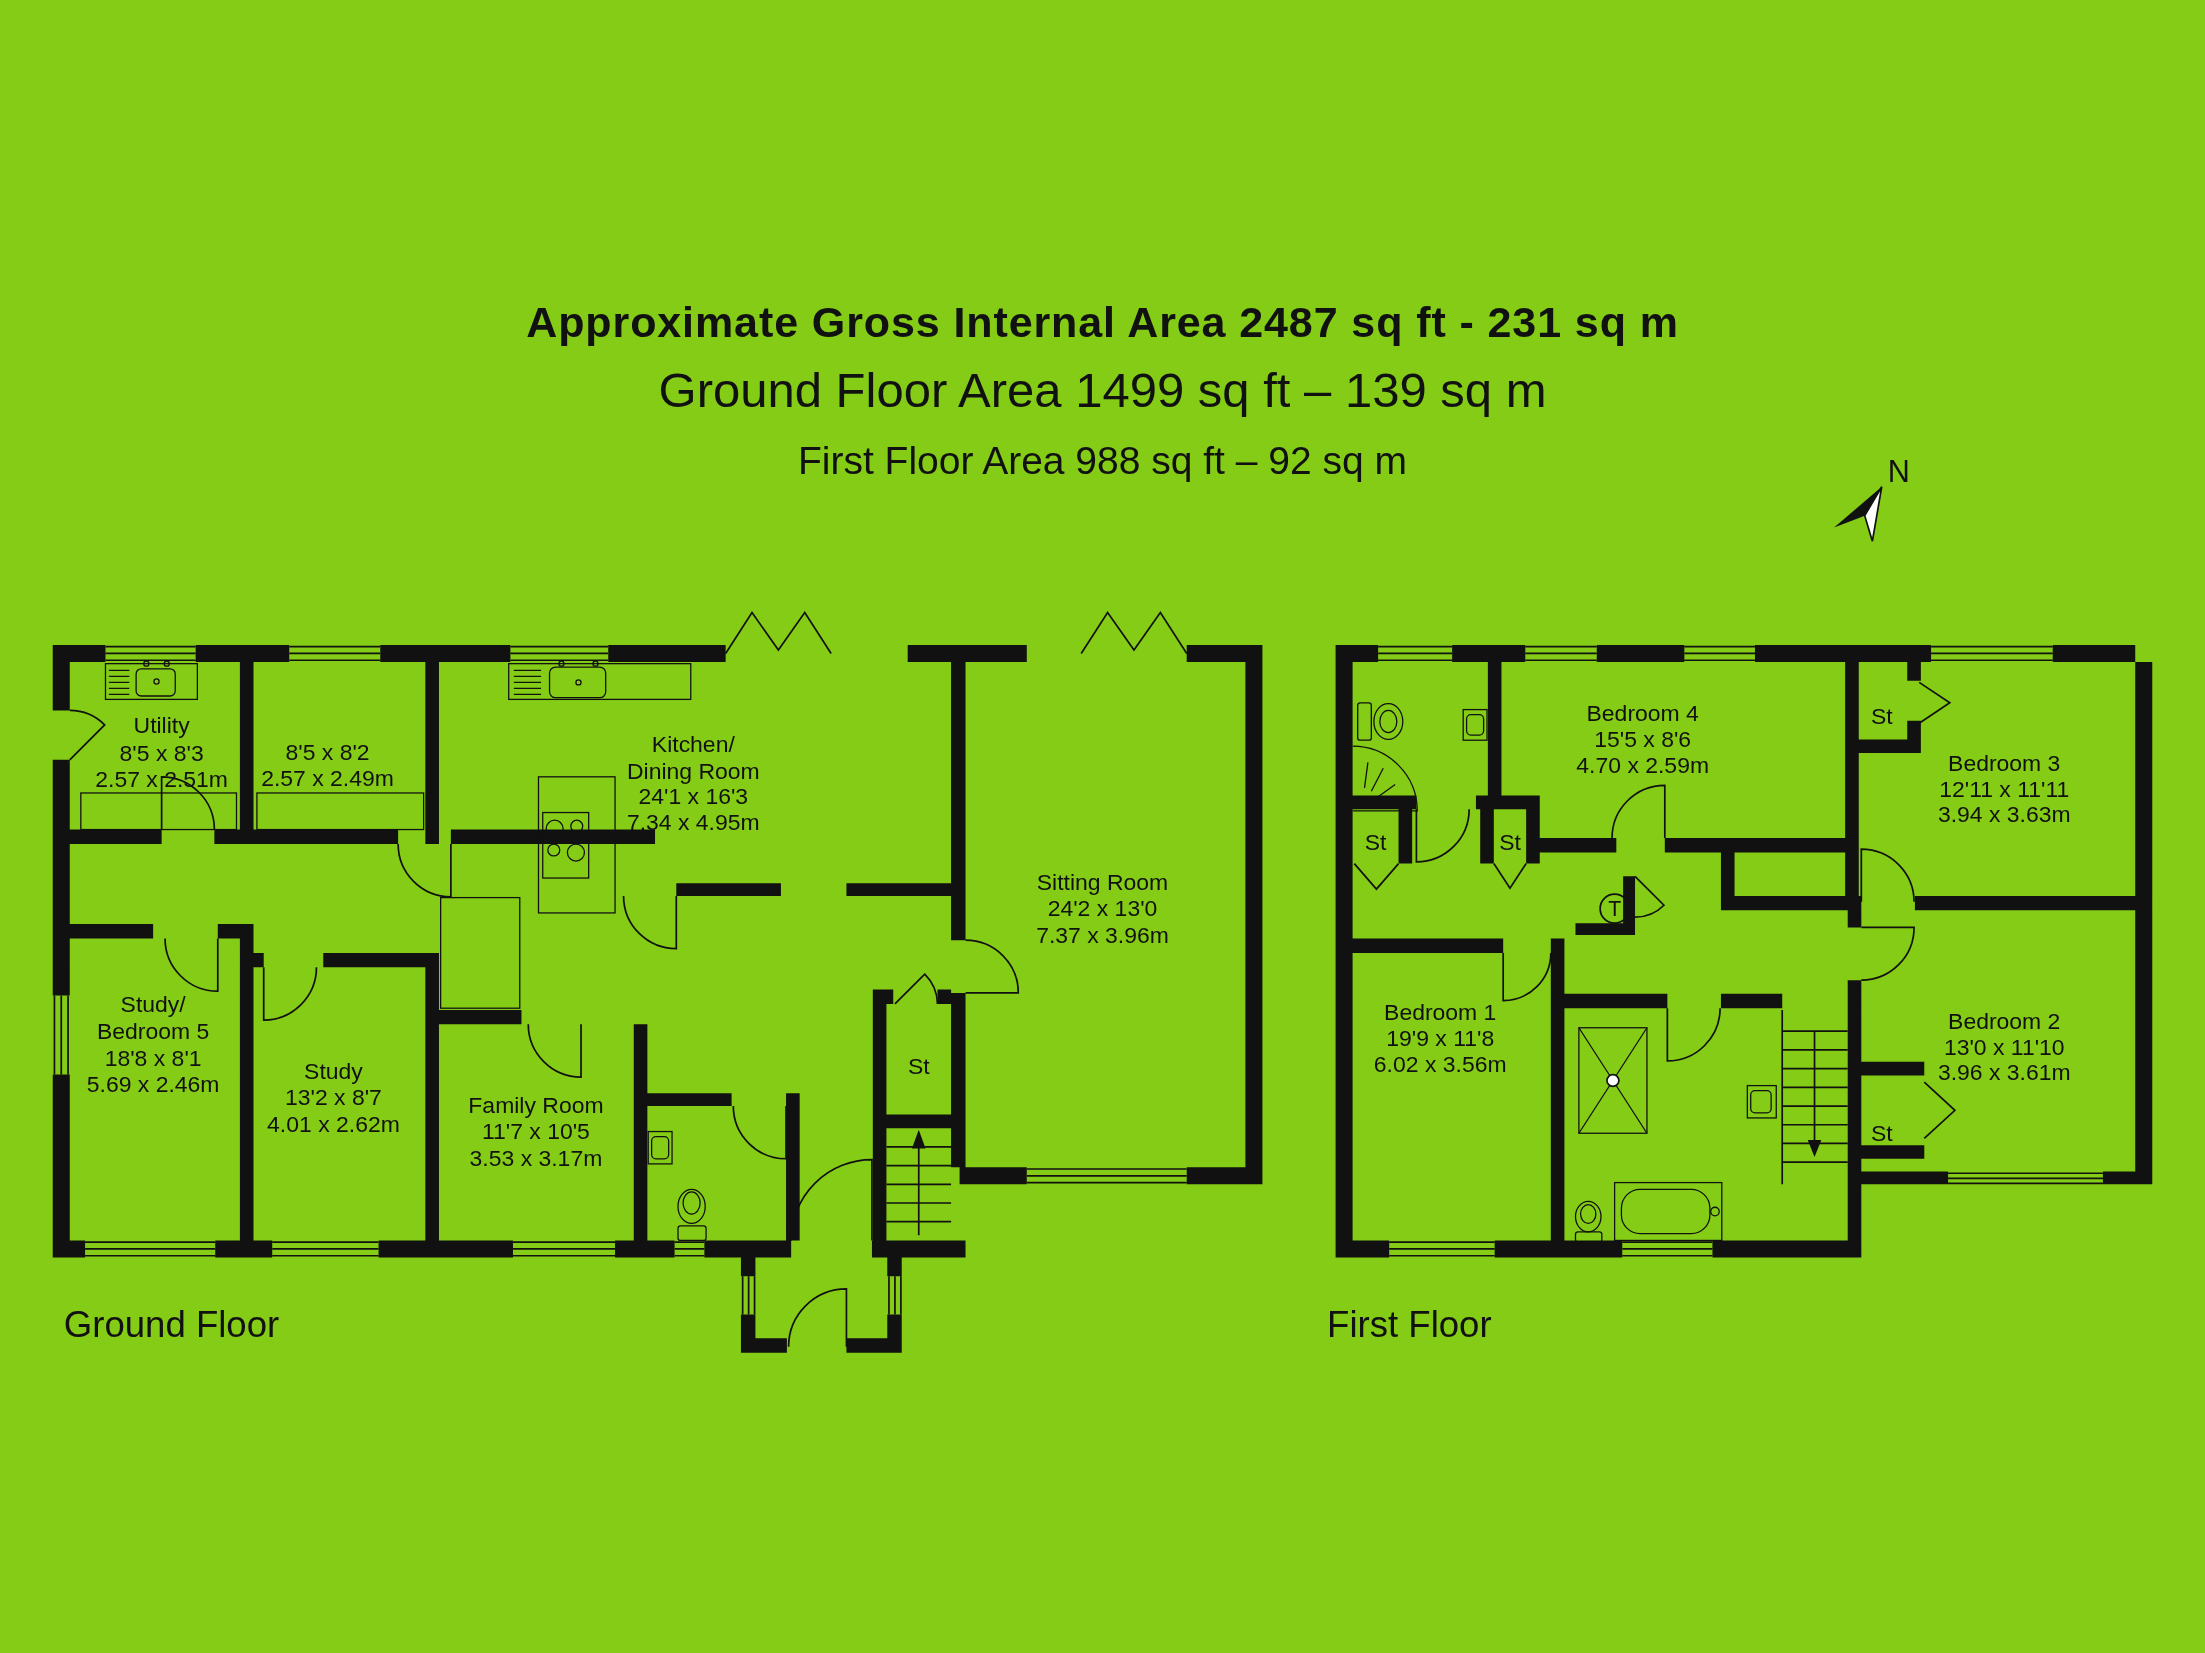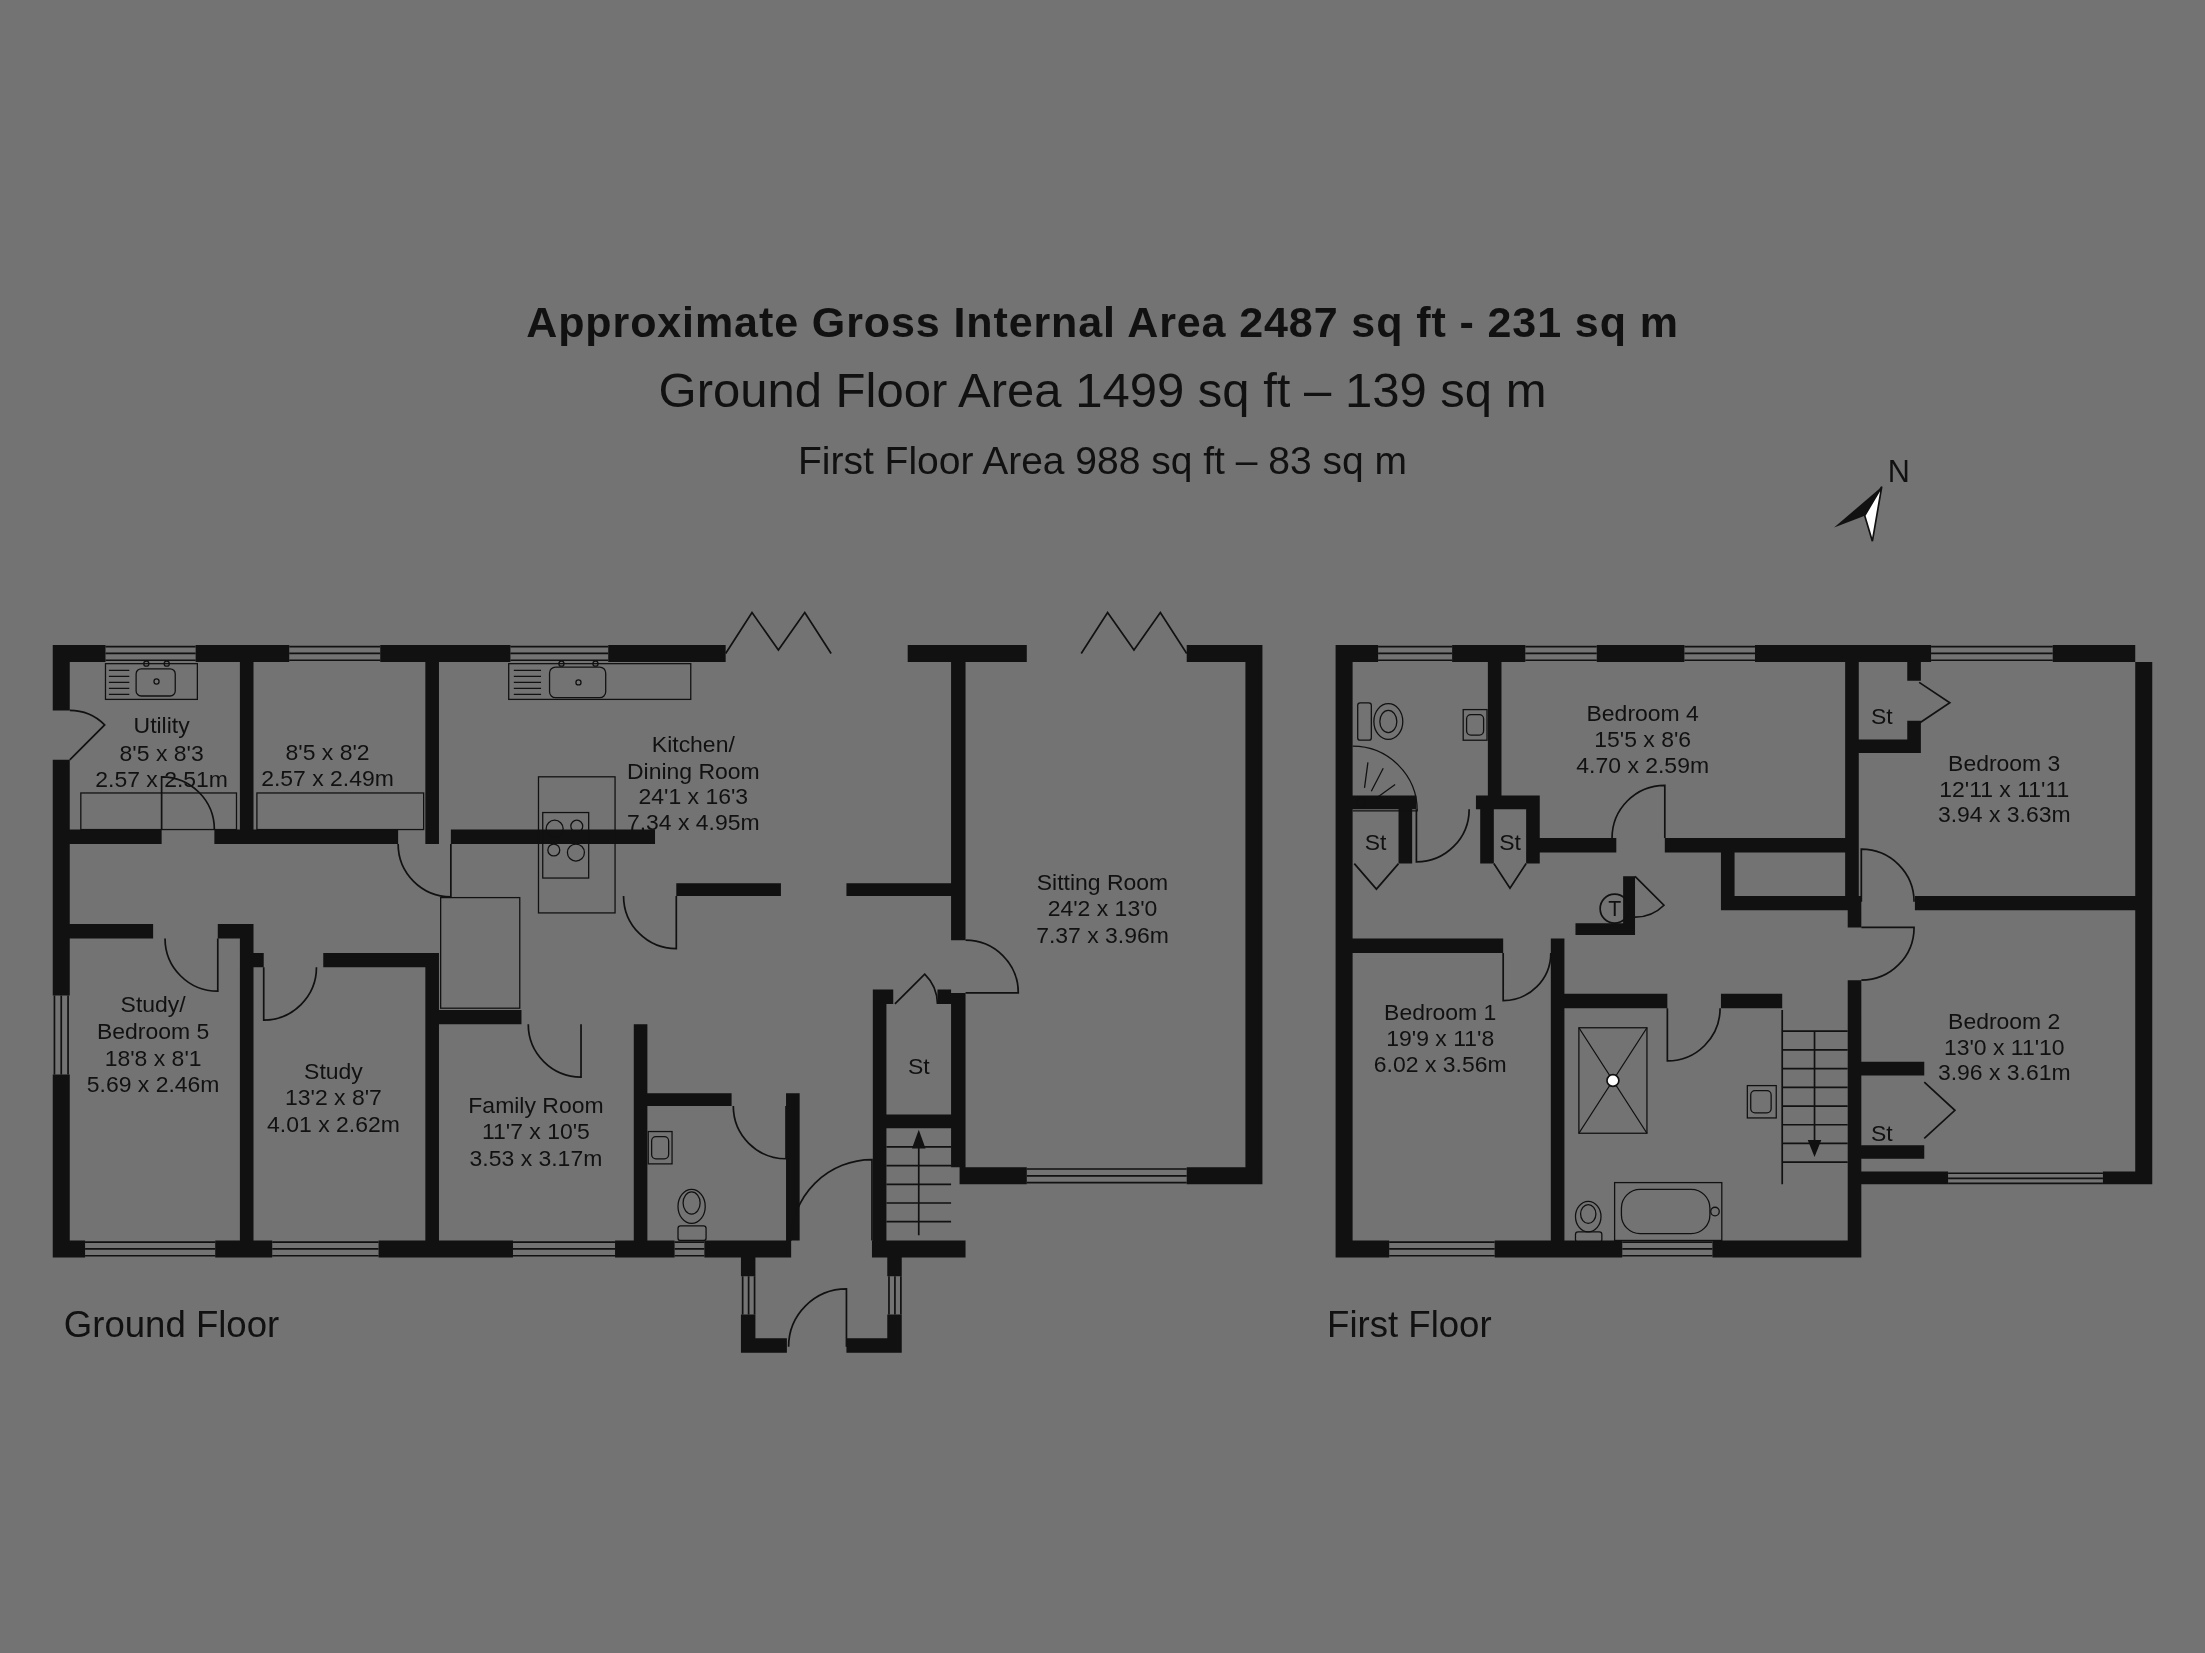--- a/index.html
+++ b/index.html
@@ -1,16 +1,16 @@
 <!DOCTYPE html>
 <html style="font-size:13.6px"><head>
 <meta charset="utf-8">
 <style>
   html,body{margin:0;padding:0;background:#fff;}
-  .page{position:relative;width:2205px;height:1654px;background:#737373;overflow:hidden;
+  .page{position:relative;width:2205px;height:1654px;background:#84cc16;overflow:hidden;
         font-family:"Liberation Sans",sans-serif;color:#111;}
   header.titleblock{position:absolute;top:298px;left:0;width:2205px;text-align:center;}
   .t1{font-size:43px;font-weight:bold;letter-spacing:0.9px;margin:0 0 15.3px 0;}
   .t2{font-size:49px;font-weight:normal;margin:0 0 20.4px 0;}
   .t3{font-size:39px;font-weight:normal;margin:0;}
   svg{position:absolute;left:0;top:0;}
   svg text{font-family:"Liberation Sans",sans-serif;fill:#111;font-size:27px;text-anchor:middle;}
   svg text.floorname{font-size:43px;text-anchor:start;}
   svg text.north{font-size:36px;}
   svg text.tank{font-size:25px;}
@@ -21,21 +21,21 @@
   .wht{fill:#fff;stroke:#111;stroke-width:2;}
 </style>
 </head>
 <body>
 
 <div class="page">
 
   <header class="titleblock">
     <p class="t1">Approximate Gross Internal Area 2487 sq ft - 231 sq m</p>
     <p class="t2">Ground Floor Area 1499 sq ft – 139 sq m</p>
-    <p class="t3">First Floor Area 988 sq ft – 83 sq m</p>
+    <p class="t3">First Floor Area 988 sq ft – 92 sq m</p>
   </header>
 
   <svg width="2205" height="1654" viewBox="0 0 2592 1944">
 
     <g>
       <path class="wall" d="
         M62 758h62v20h-62z M230 758h110v20h-110z M447 758h153v20h-153z M715 758h138v20h-138z M1067 758h140v20h-140z M1395 758h89v20h-89z
         M62 778h20v57h-20z M62 893h20v277h-20z M62 1263h20v215h-20z
         M62 1458h38v20h-38z M253 1458h67v20h-67z M445 1458h158v20h-158z M723 1458h70v20h-70z M828 1458h102v20h-102z M1025 1458h110v20h-110z
         M1128 1372h79v20h-79z M1395 1372h89v20h-89z

